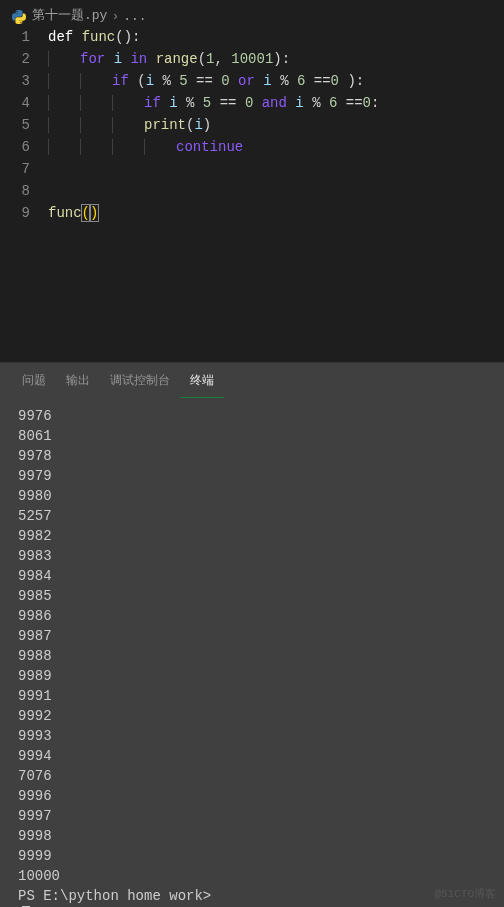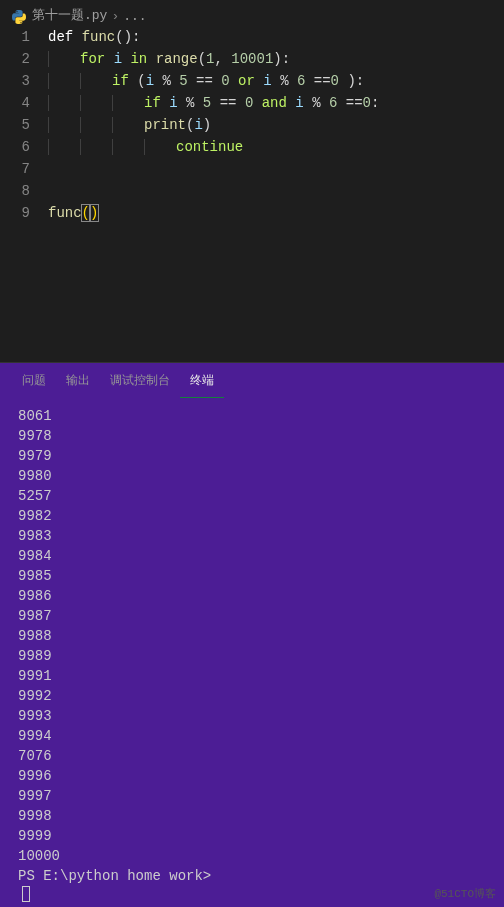--- a/index.html
+++ b/index.html
@@ -51,35 +51,35 @@
       flex: 1;
       position: relative;
     }
     .code-line {
       height: 22px;
       line-height: 22px;
       white-space: pre;
       position: relative;
     }
     .kw { color: #ffffff; }
-    .kw2 { color: #bef264; }
+    .kw2 { color: #8b5cf6; }
     .fn { color: #dcdcaa; }
     .var { color: #9cdcfe; }
     .num { color: #b5cea8; }
     .op { color: #d4d4d4; }
     .paren { color: #d4d4d4; }
     .paren-hl { color: #ffd700; border: 1px solid #888; margin: -1px; }
     
     .panel {
       position: absolute;
       top: 362px;
       left: 0;
       right: 0;
       bottom: 0;
-      background: #4c1d95;
+      background: #404040;
       border-top: 1px solid #333;
     }
     .tabs {
       display: flex;
       height: 35px;
       padding: 0 12px;
       align-items: center;
       font-size: 11px;
       color: #969696;
     }
@@ -162,20 +162,21 @@
 
 <div class="panel">
   <div class="tabs">
     <div class="tab">问题</div>
     <div class="tab">输出</div>
     <div class="tab">调试控制台</div>
     <div class="tab active">终端</div>
   </div>
   <div class="terminal">
     <div id="term-out">
+        <div class="out">9976</div>
         <div class="out">8061</div>
         <div class="out">9978</div>
         <div class="out">9979</div>
         <div class="out">9980</div>
         <div class="out">5257</div>
         <div class="out">9982</div>
         <div class="out">9983</div>
         <div class="out">9984</div>
         <div class="out">9985</div>
         <div class="out">9986</div>

